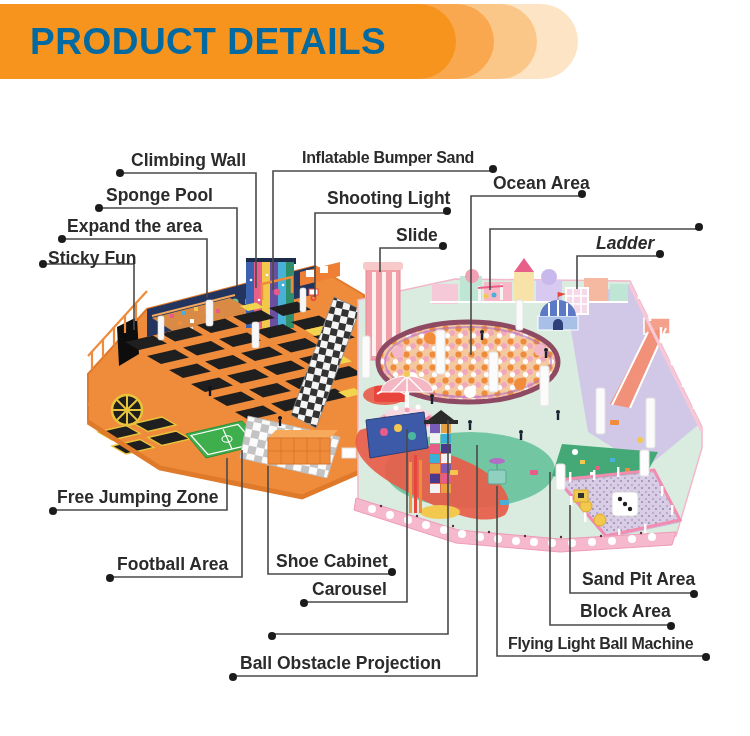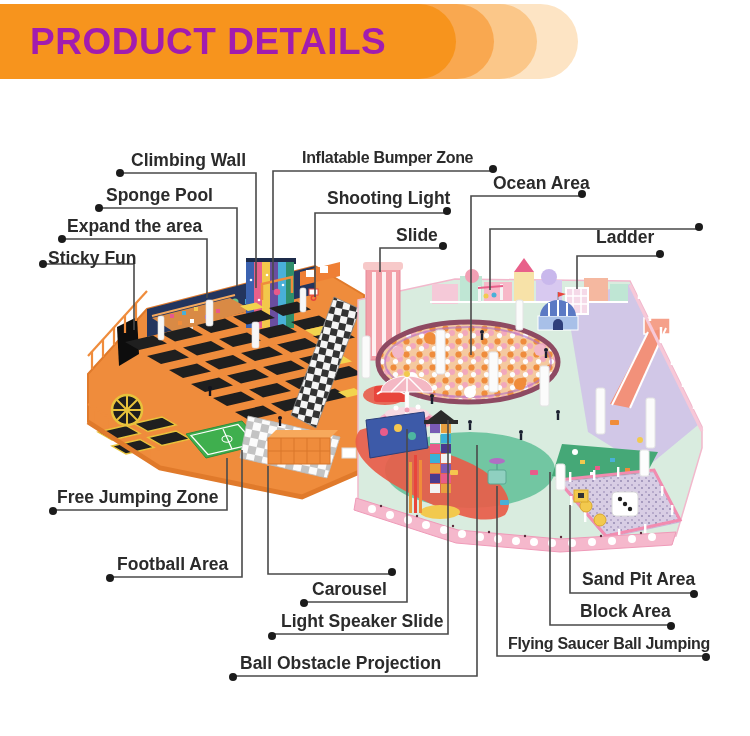--- a/index.html
+++ b/index.html
@@ -5,30 +5,30 @@
   html,body{margin:0;padding:0;background:#fff;}
   .page{position:relative;width:750px;height:736px;background:#ffffff;overflow:hidden;
         font-family:"Liberation Sans",sans-serif;}
   
   .banner-layer{position:absolute;top:4px;left:0;height:75px;border-radius:0 40px 40px 0;}
   .trail3{width:578px;background:#FDE4C4;}
   .trail2{width:537px;background:#FBC789;}
   .trail1{width:494px;background:#F9A850;}
   .pill  {width:456px;background:#F7941D;}
   .banner-title{position:absolute;top:4px;left:30px;height:75px;line-height:75px;
-        font-size:37px;font-weight:800;color:#a21caf;letter-spacing:.5px;white-space:nowrap;}
+        font-size:37px;font-weight:800;color:#0369a1;letter-spacing:.5px;white-space:nowrap;}
   
   .callout{position:absolute;font-size:17.5px;font-weight:600;line-height:1.2;
         color:#2b2b2b;white-space:nowrap;}
   .tight{font-size:16px;letter-spacing:-.3px;}
   #lbl-0{left:131px;top:150px;} #lbl-1{left:106px;top:185px;}
   #lbl-2{left:67px;top:216px;}  #lbl-3{left:48px;top:248px;}
   #lbl-4{left:302px;top:148px;} #lbl-5{left:493px;top:173px;}
   #lbl-6{left:327px;top:188px;} #lbl-7{left:498px;top:207px;}
-  #lbl-8{left:396px;top:225px;} #lbl-9{left:596px;top:227px;}
+  #lbl-8{left:396px;top:225px;} #lbl-9{left:596px;top:233px;font-style:italic;}
   #lbl-10{left:57px;top:487px;}  #lbl-11{left:117px;top:554px;}
   #lbl-12{left:276px;top:551px;} #lbl-13{left:312px;top:579px;}
   #lbl-14{left:281px;top:611px;} #lbl-15{left:240px;top:653px;}
   #lbl-16{left:508px;top:634px;} #lbl-17{left:582px;top:569px;}
   #lbl-18{left:580px;top:601px;}
   svg.layer{position:absolute;left:0;top:0;pointer-events:none;}
 </style>
 </head>
 <body>
 
@@ -428,27 +428,27 @@
         <circle cx="706" cy="657" r="4"></circle>
         <circle cx="694" cy="594" r="4"></circle>
       <circle cx="671" cy="626" r="4"></circle>
     </g>
   </svg>
 
   <div class="callout" id="lbl-1">Sponge Pool</div>
   <div class="callout" id="lbl-0">Climbing Wall</div>
   <div class="callout" id="lbl-2">Expand the area</div>
   <div class="callout" id="lbl-3">Sticky Fun</div>
-  <div class="callout tight" id="lbl-4">Inflatable Bumper Zone</div>
+  <div class="callout tight" id="lbl-4">Inflatable Bumper Sand</div>
   <div class="callout" id="lbl-5">Ocean Area</div>
   <div class="callout" id="lbl-6">Shooting Light</div>
   <div class="callout" id="lbl-8">Slide</div>
   <div class="callout" id="lbl-9">Ladder</div>
   <div class="callout" id="lbl-10">Free Jumping Zone</div>
   <div class="callout" id="lbl-11">Football Area</div>
+  <div class="callout" id="lbl-12">Shoe Cabinet</div>
   <div class="callout" id="lbl-13">Carousel</div>
-  <div class="callout" id="lbl-14">Light Speaker Slide</div>
   <div class="callout" id="lbl-15">Ball Obstacle Projection</div>
-  <div class="callout tight" id="lbl-16">Flying Saucer Ball Jumping</div>
+  <div class="callout tight" id="lbl-16">Flying Light Ball Machine</div>
   <div class="callout" id="lbl-17">Sand Pit Area</div>
   <div class="callout" id="lbl-18">Block Area</div>
 
 </div>
 
 </body></html>

